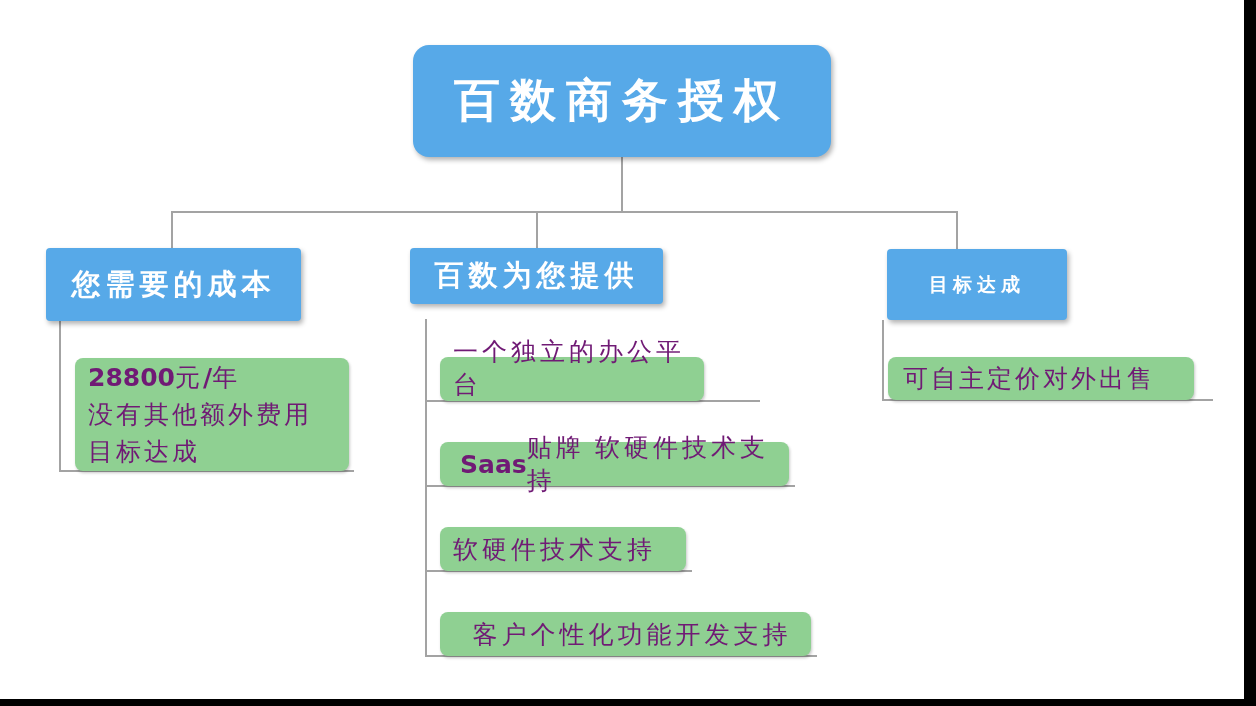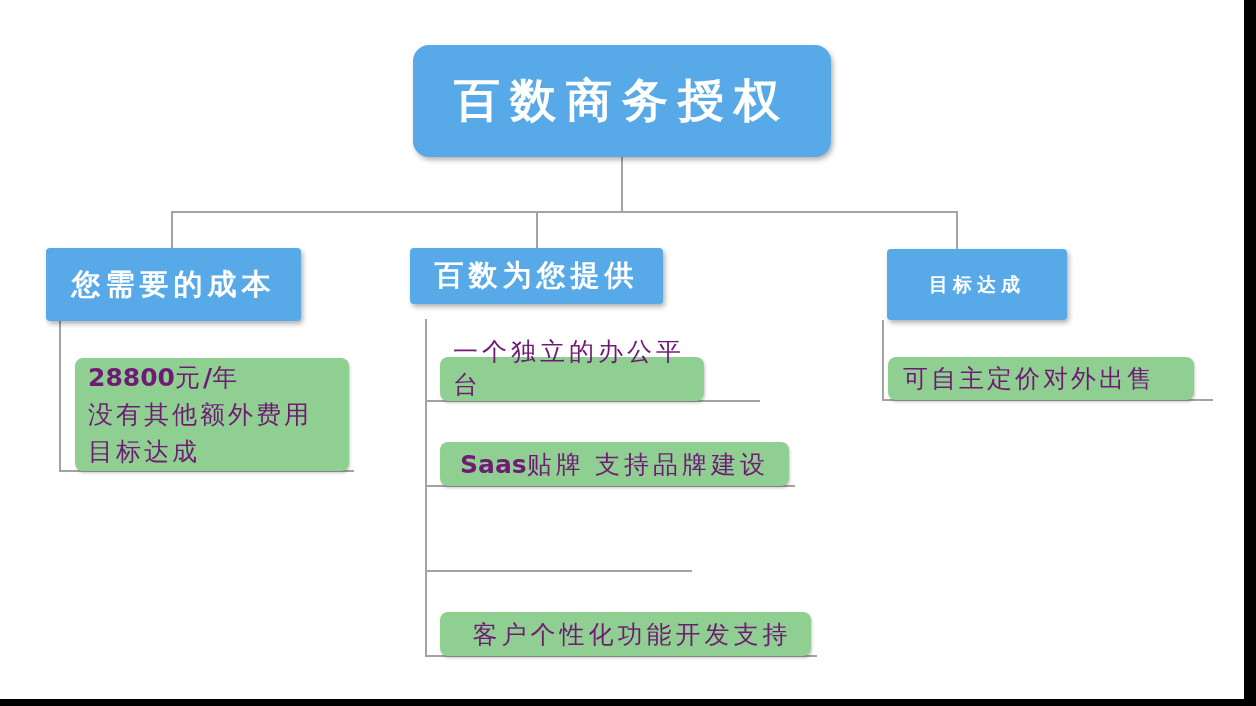--- a/index.html
+++ b/index.html
@@ -114,21 +114,25 @@
     <div>没有其他额外费用</div>
     <div>目标达成</div>
   </div>
 
   <div class="node green leaf p-item1">
     <span class="lat-bold"></span>
       <span>一个独立的办公平台</span>
   </div>
   <div class="node green leaf p-item2">
     <span class="lat-bold">Saas</span>
-      <span>贴牌 支持品牌建设</span>
+      <span>贴牌 软硬件技术支持</span>
+  </div>
+  <div class="node green leaf p-item3">
+    <span class="lat-bold"></span>
+      <span>软硬件技术支持</span>
   </div>
   <div class="node green leaf p-item4">
     <span class="lat-bold"></span>
       <span>客户个性化功能开发支持</span>
   </div>
 
   <div class="node green leaf goal-item">
     <span>可自主定价对外出售</span>
   </div>
 

